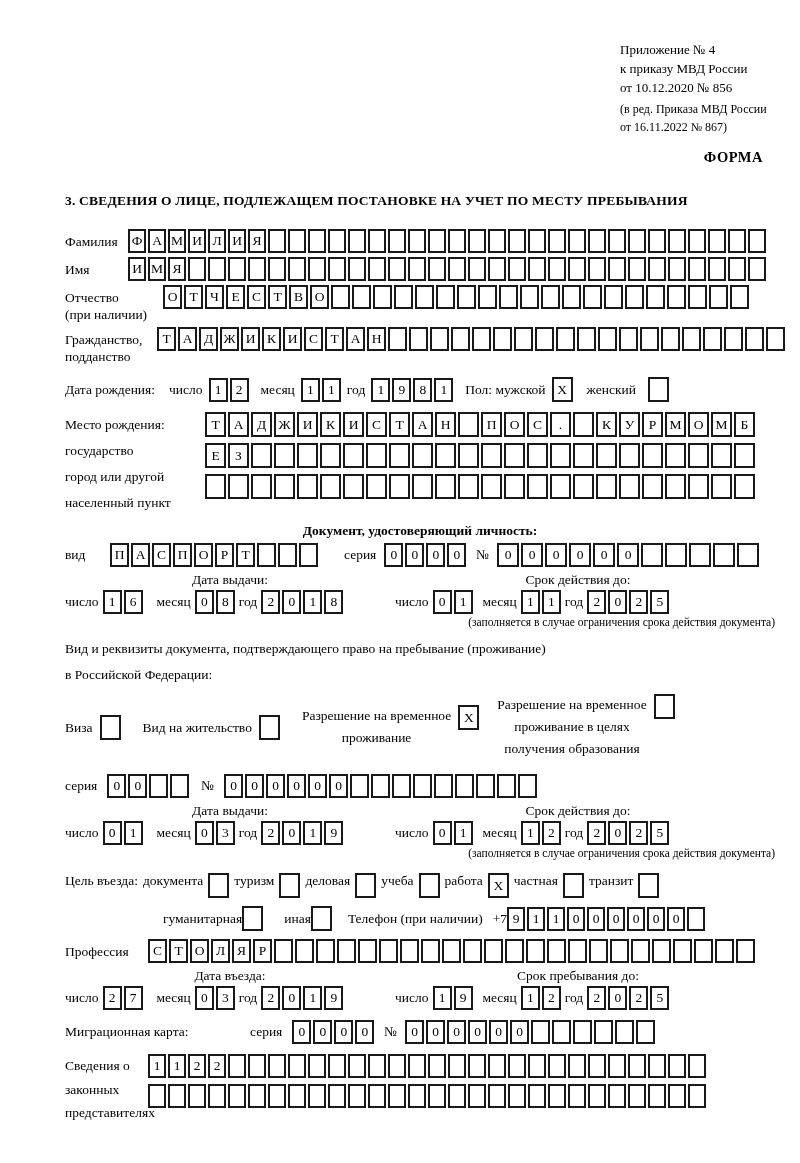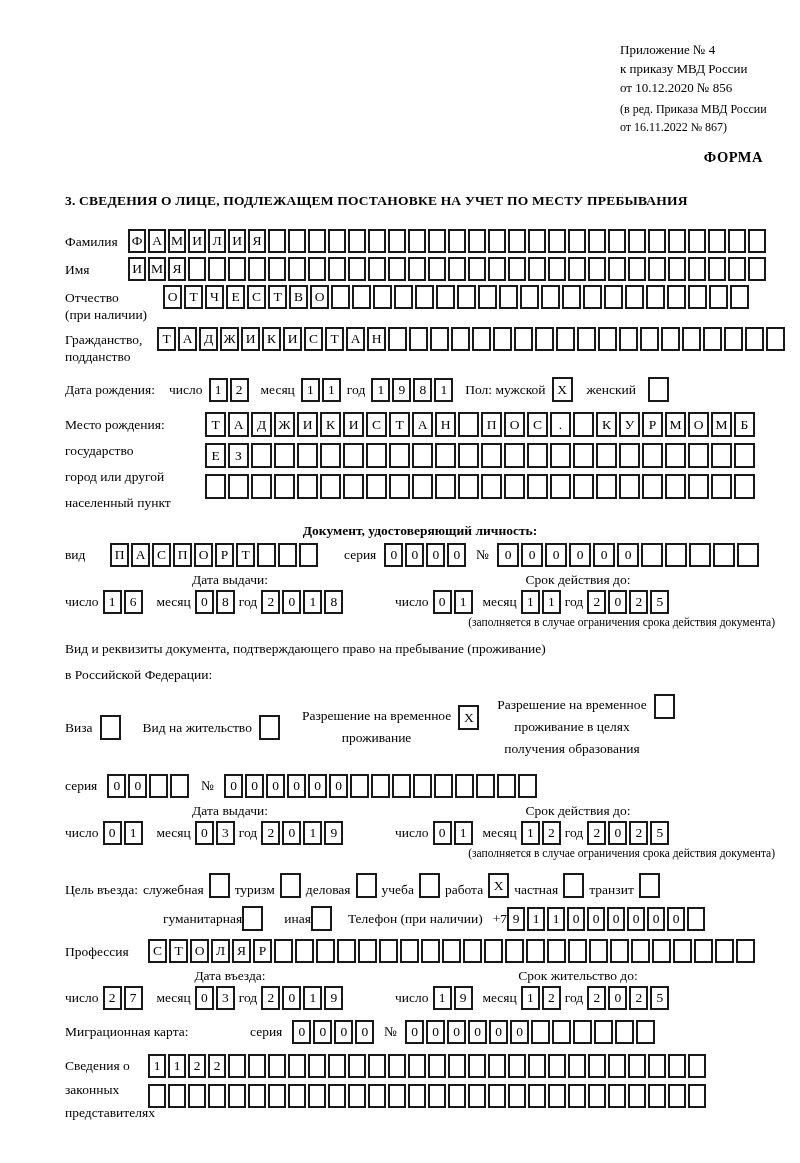--- a/index.html
+++ b/index.html
@@ -40,21 +40,21 @@
   .dg{display:flex;align-items:center;gap:4px;}
   .dg1{width:330px;}
   .note{font-size:11.5px;text-align:right;margin-top:2px;padding-right:0;}
   .intro{font-size:13.5px;line-height:26px;}
   
   .opts{display:flex;align-items:center;margin-top:6px;font-size:13.5px;}
   .opt{display:flex;align-items:flex-start;gap:7px;}
   .opt .txt{line-height:25px;white-space:nowrap;}
   .opt .multiline{line-height:22px;text-align:center;white-space:normal;}
   
-  .purpose{display:flex;align-items:flex-end;margin-top:14px;font-size:13.5px;gap:5px;flex-wrap:nowrap;}
+  .purpose{display:flex;align-items:flex-start;margin-top:14px;font-size:13.5px;gap:5px;flex-wrap:nowrap;}
   .purpose .pl{white-space:nowrap;}
   .purpose2{display:flex;align-items:center;margin-top:8px;margin-left:98px;font-size:13.5px;}
   
   .twocol{display:flex;margin-top:10px;}
   .leftlab{font-size:13.5px;flex:0 0 auto;}
   .cellcol{display:flex;flex-direction:column;gap:6px;}
   .center-head{text-align:center;font-weight:bold;font-size:13.5px;margin-top:7px;}
 </style>
 </head>
 <body>
@@ -537,21 +537,21 @@
           <span class="cell">0</span>
           <span class="cell">2</span>
           <span class="cell">5</span>
         </span>
     </div>
   </div>
   <div class="note">(заполняется в случае ограничения срока действия документа)</div>
 
   <div class="purpose">
     <span class="pl">Цель въезда:</span>
-    <span class="pl">служебная</span>
+    <span class="pl">документа</span>
     <span class="cells cbx">
         <span class="cell"></span>
       </span>
     <span class="pl">туризм</span>
     <span class="cells cbx">
         <span class="cell"></span>
       </span>
     <span class="pl">деловая</span>
     <span class="cells cbx">
         <span class="cell"></span>
@@ -628,21 +628,21 @@
         <span class="cell"></span>
         <span class="cell"></span>
         <span class="cell"></span>
         <span class="cell"></span>
         <span class="cell"></span>
       </span>
   </div>
 
   <div class="dp-heads mt6">
     <div class="h1">Дата въезда:</div>
-    <div class="h2">Срок жительство до:</div>
+    <div class="h2">Срок пребывания до:</div>
   </div>
   <div class="date-pair">
     <div class="dg dg1">
       <span class="slbl">число</span>
       <span class="cells w19">
           <span class="cell">2</span>
           <span class="cell">7</span>
         </span>
       <span class="slbl" style="margin-left:10px">месяц</span>
       <span class="cells w19">

